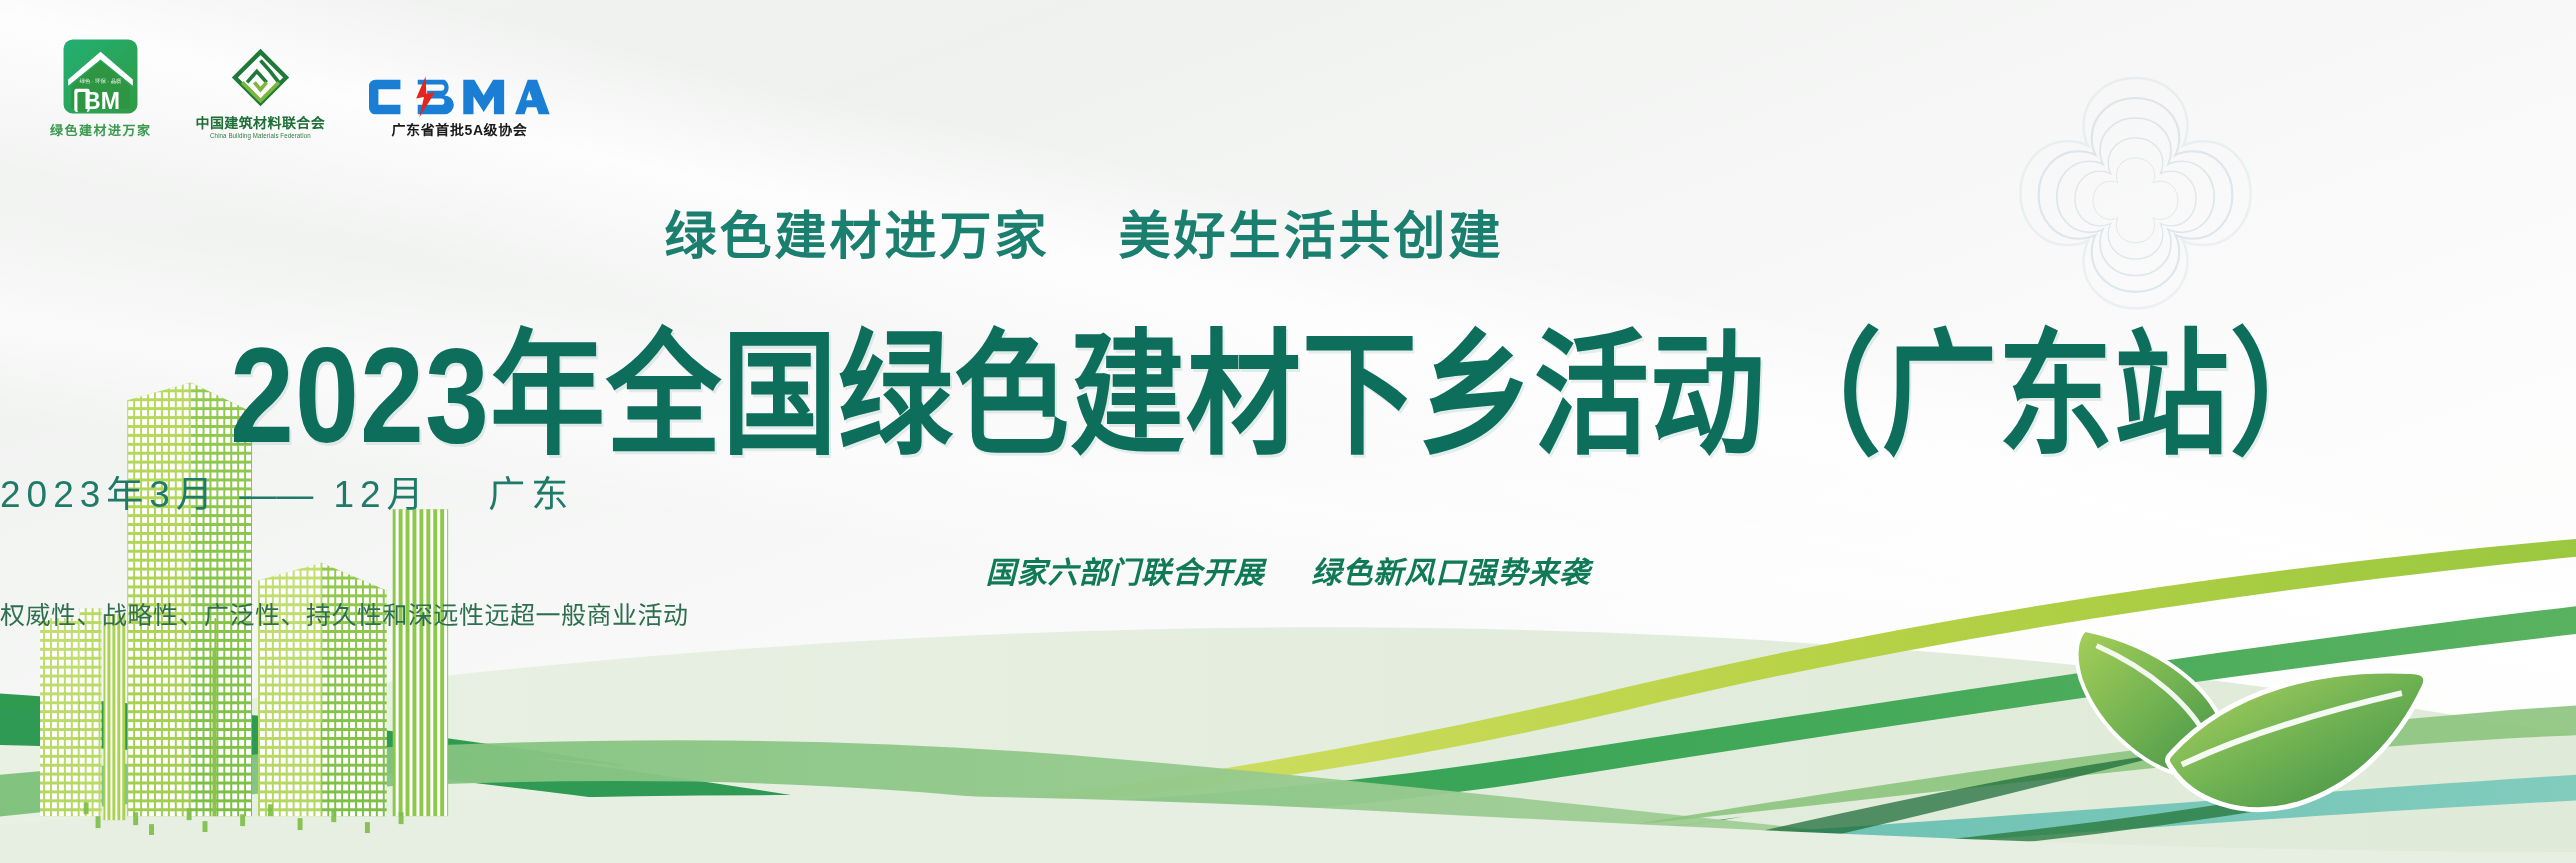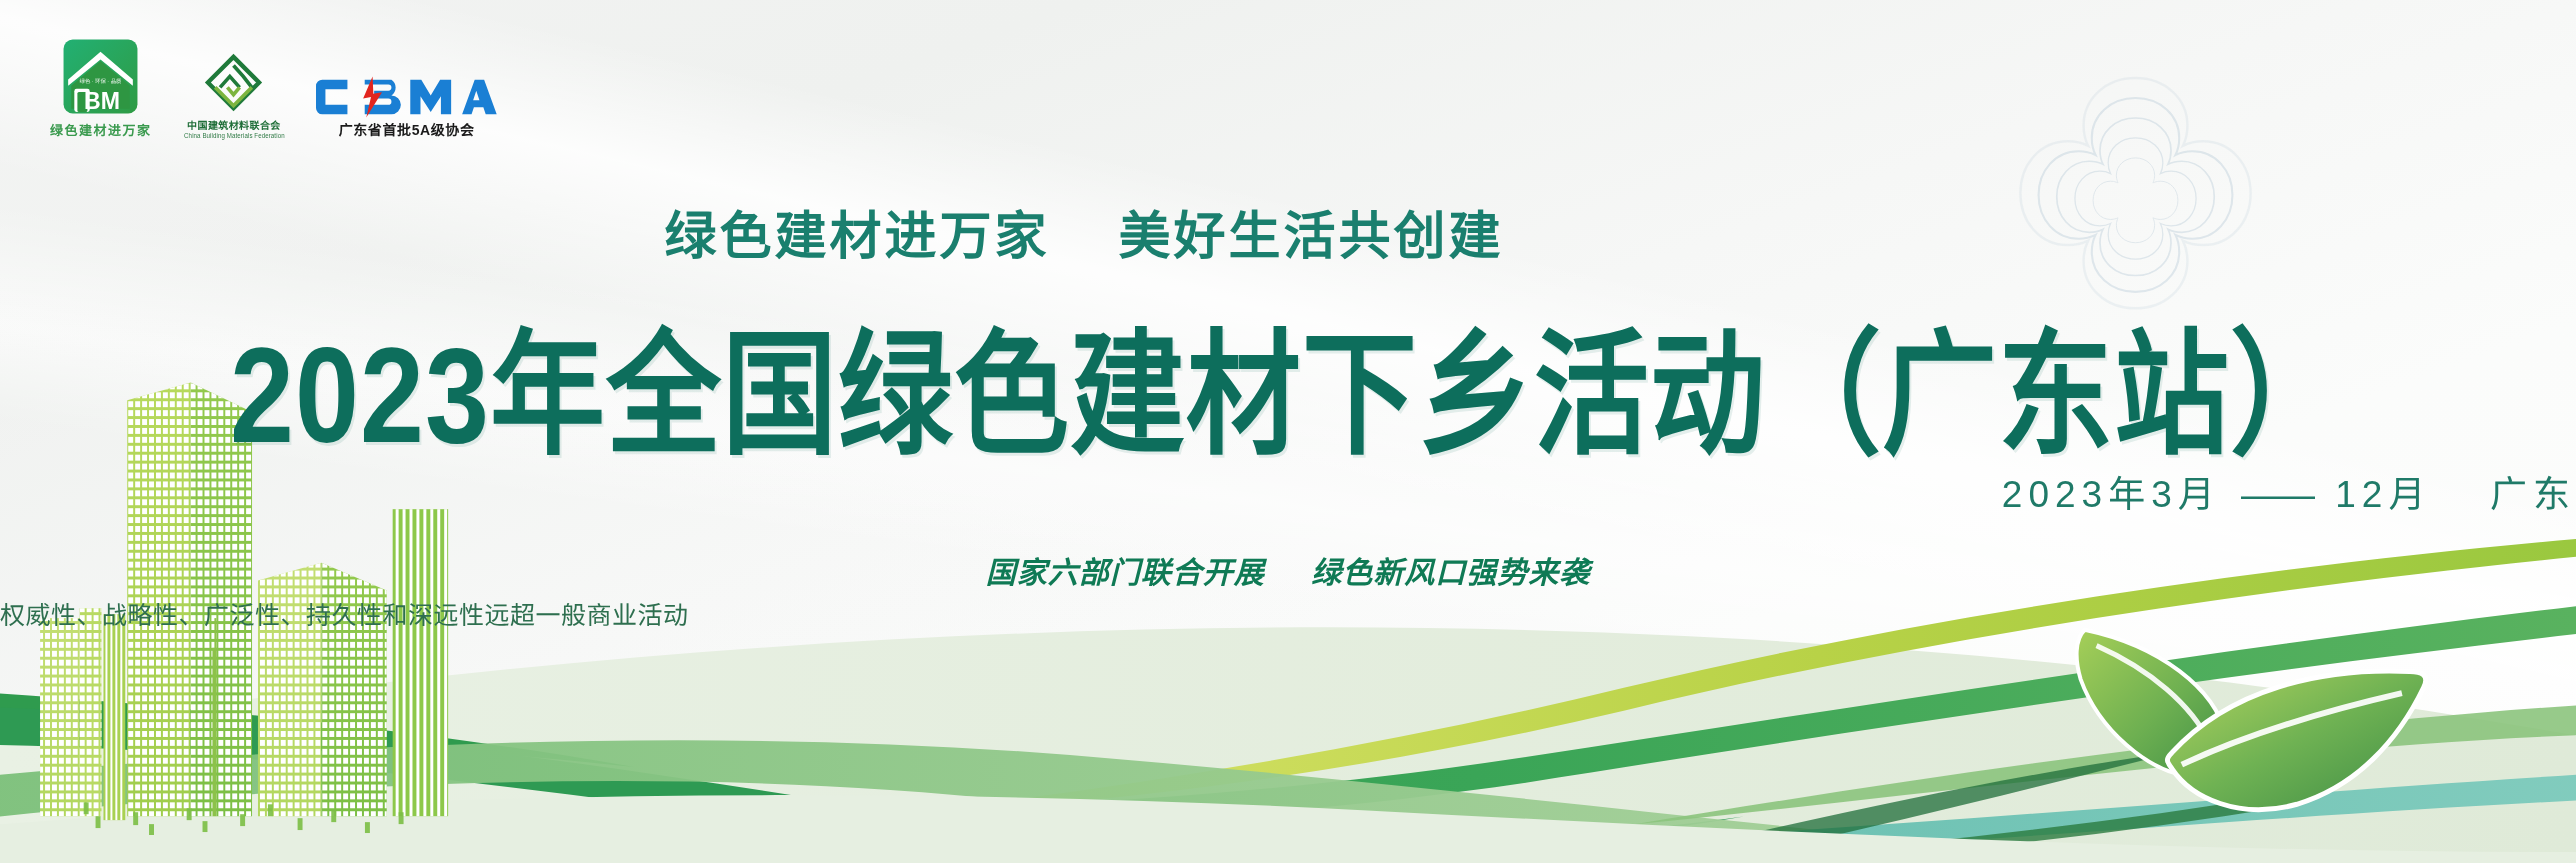--- a/index.html
+++ b/index.html
@@ -37,39 +37,39 @@
     opacity: .55;
   }
 
   
   .logo-row {
     position: absolute;
     left: 50px;
     top: 38px;
     display: flex;
     align-items: flex-end;
-    gap: 30px;
+    gap: 44px;
     z-index: 6;
   }
   .logo-block { display: flex; flex-direction: column; align-items: center; }
 
   .gbm-mark { width: 77px; height: 77px; display: block; }
   .gbm-caption {
     margin-top: 5px;
     font-size: 13px;
     letter-spacing: 1.5px;
     color: #3a9a4e;
     font-weight: 700;
     white-space: nowrap;
   }
 
   .cbmf-mark { width: 61px; height: 61px; display: block; }
   .cbmf-cn {
     margin-top: 4px;
-    font-size: 10px;
+    font-size: 14px;
     letter-spacing: 0.4px;
     color: #1f6e38;
     font-weight: 700;
     white-space: nowrap;
   }
   .cbmf-en {
     font-size: 6.4px;
     letter-spacing: 0.1px;
     color: #2f7a45;
     white-space: nowrap;
@@ -117,21 +117,21 @@
     transform: scaleY(1.18);
     transform-origin: center top;
     text-shadow: 2px 3px 0 rgba(13,110,92,0.10);
   }
 
   .date-line {
     position: absolute;
     top: 464px;
     left: 0;
     width: 2576px;
-    text-align: right;
+    text-align: left;
     font-size: 37px;
     letter-spacing: 6px;
     color: #1f7a68;
     z-index: 5;
     white-space: nowrap;
   }
   .date-line .dash { letter-spacing: 0; padding: 0 4px; }
   .date-line .sp { display: inline-block; width: 26px; }
 
   .tagline {

